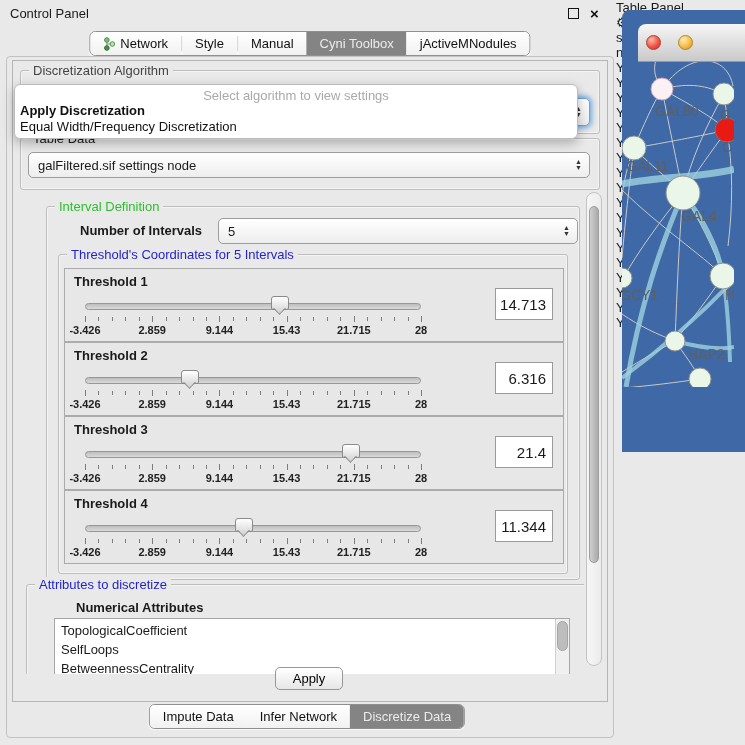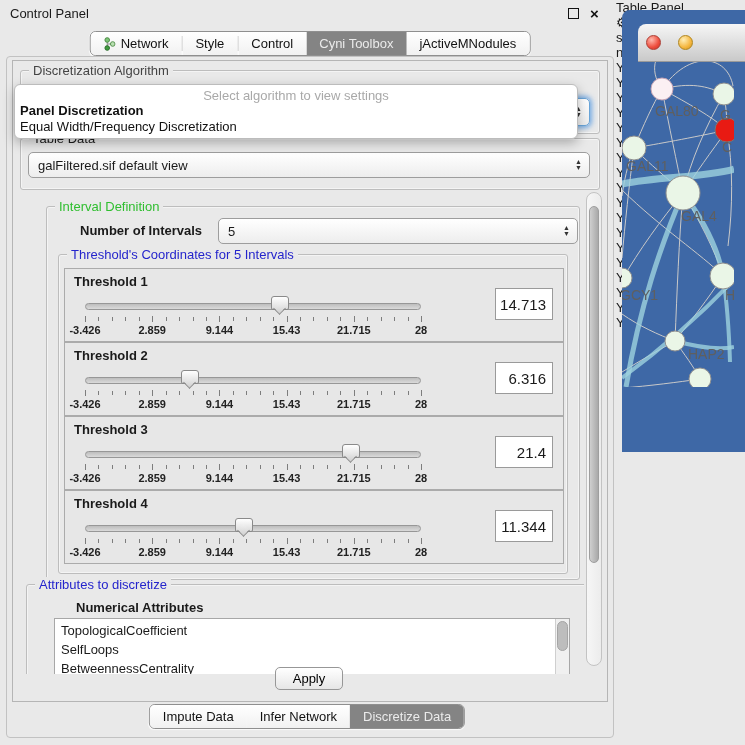--- a/index.html
+++ b/index.html
@@ -126,21 +126,21 @@
             <circle cx="9" cy="7" r="2.3" fill="#b9e0b2" stroke="#5a9552"></circle>
           </svg>
           <span>Network</span>
         </div>
         <span class="tabsep"></span>
         <div class="tabseg">
           <span>Style</span>
         </div>
         <span class="tabsep"></span>
         <div class="tabseg">
-          <span>Control</span>
+          <span>Manual</span>
         </div>
         <div class="tabseg sel">
           <span>Cyni Toolbox</span>
         </div>
         <div class="tabseg">
           <span>jActiveMNodules</span>
         </div>
       </div>
 
     <div class="cp-outer"></div>
@@ -152,29 +152,29 @@
     <div class="combo focusring" style="left:28px;top:98px;width:562px;height:28px;">
       <span></span>
       <span class="stepper">
           <span>▲</span>
           <span>▼</span>
         </span>
     </div>
 
     <div class="popup">
       <div class="pp-ph">Select algorithm to view settings</div>
-      <div class="pp-item bold">Panel Discretization</div>
+      <div class="pp-item bold">Apply Discretization</div>
       <div class="pp-item">Equal Width/Frequency Discretization</div>
     </div>
 
     <div class="group" style="left:20px;top:138px;width:578px;height:50px;">
       <span class="gtitle">Table Data</span>
     </div>
     <div class="combo" style="left:28px;top:152px;width:562px;height:26px;">
-      <span>galFiltered.sif default view</span>
+      <span>galFiltered.sif settings node</span>
       <span class="stepper">
           <span>▲</span>
           <span>▼</span>
         </span>
     </div>
 
     <div id="viewport">
 
       <div class="group" style="left:26px;top:6px;width:532px;height:372px;">
         <span class="gtitle green">Interval Definition</span>

